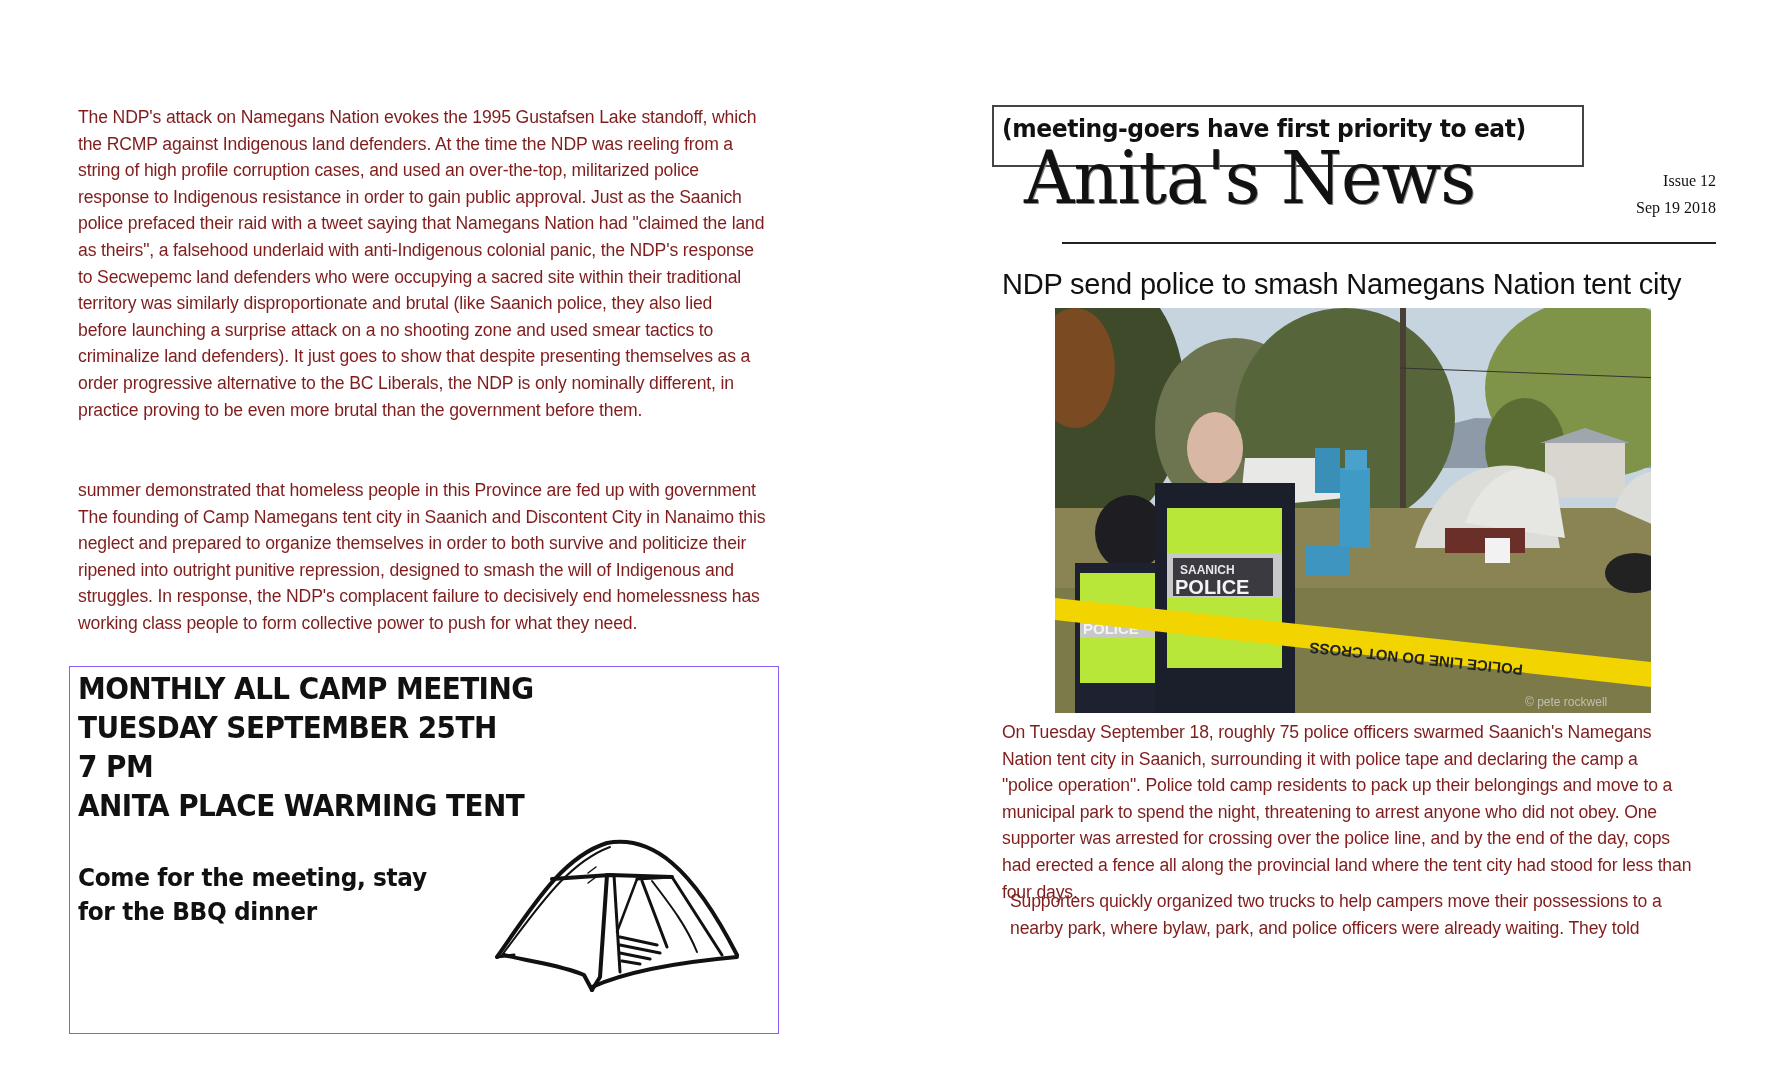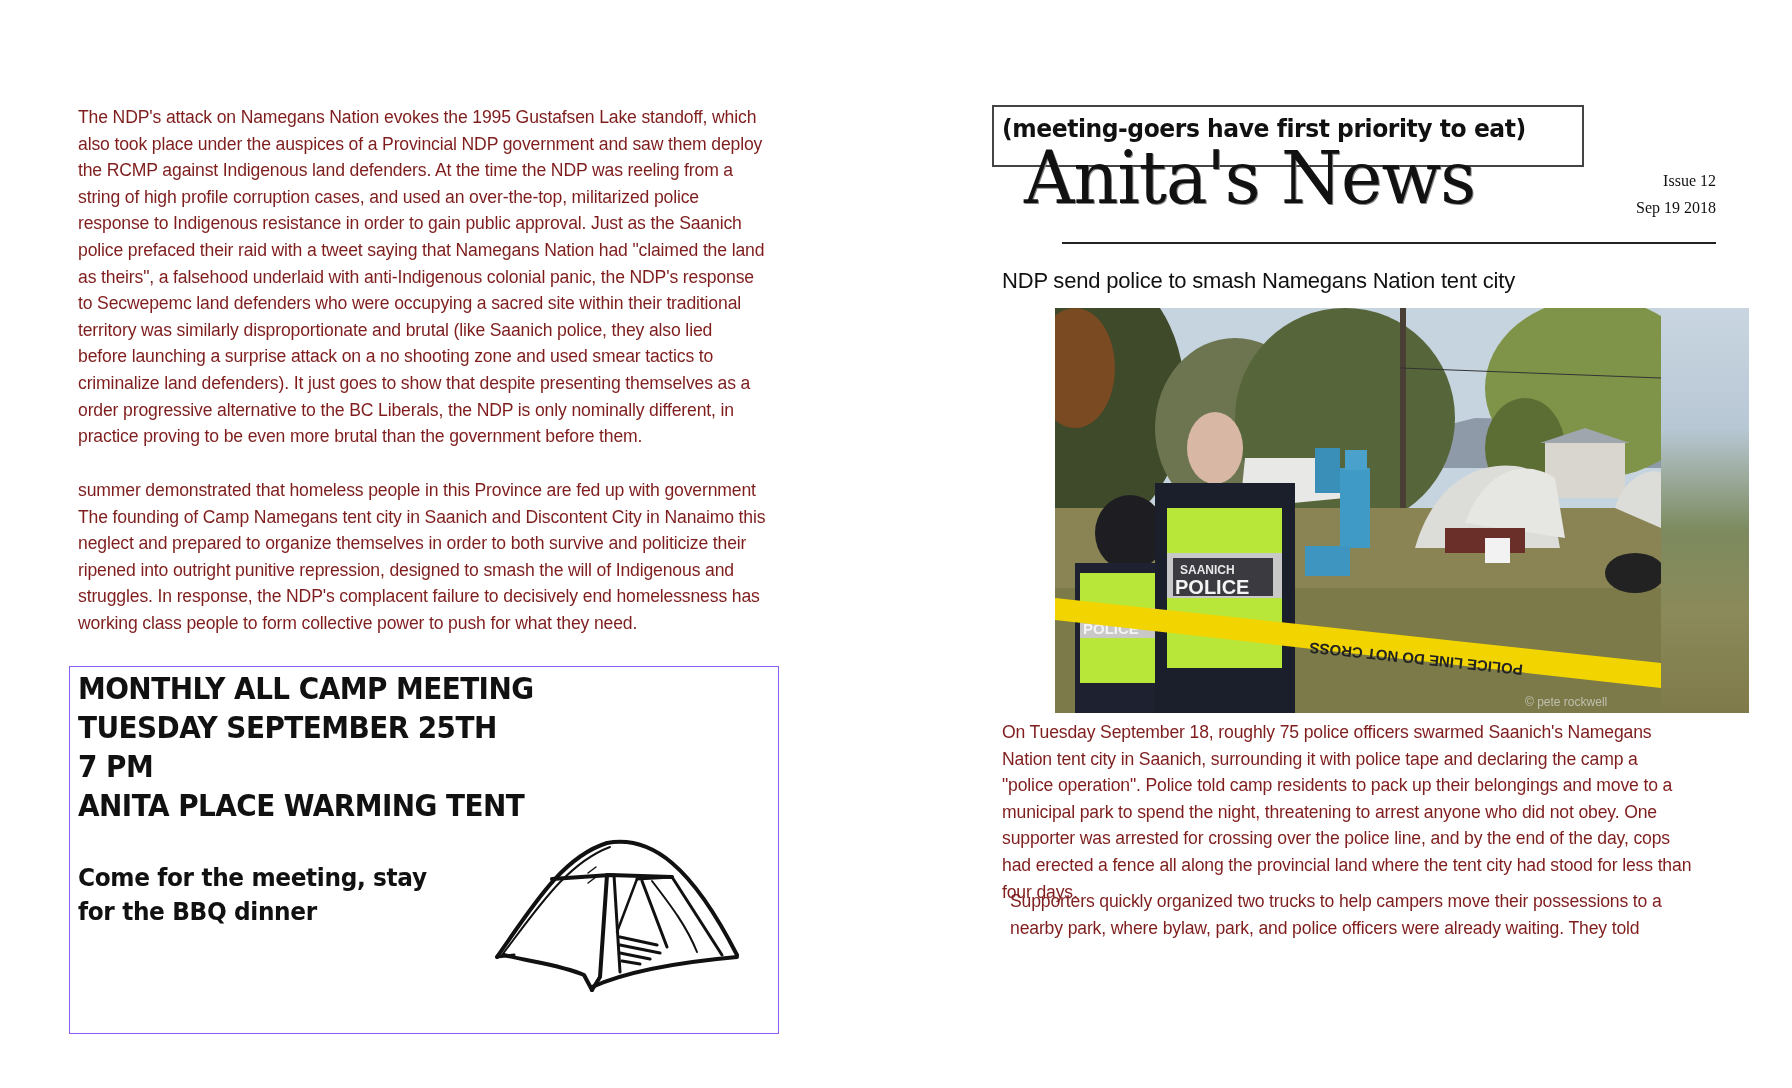--- a/index.html
+++ b/index.html
@@ -48,35 +48,34 @@
     transform: scaleX(0.97); transform-origin: left center;
     text-shadow: 1px 1px 0 #888;
   }
   .issue-info {
     position: absolute; right: 76px; top: 167px; text-align: right; font-family: "Liberation Serif", serif;
     font-size: 16px; line-height: 27px; color: #111;
   }
   .rule { position: absolute; left: 166px; top: 242px; width: 654px; height: 2px; background: #222; }
   .headline {
     position: absolute; left: 106px; top: 268px; font-family: "Liberation Sans", sans-serif;
-    font-size: 22px; color: #111; white-space: nowrap; letter-spacing: -0.2px;
+    font-size: 29px; color: #111; white-space: nowrap; letter-spacing: -0.2px;
   }
   .photo {
-    position: absolute; left: 159px; top: 308px; width: 694px; height: 405px; overflow: hidden;
+    position: absolute; left: 159px; top: 308px; width: 596px; height: 405px; overflow: hidden;
     background: linear-gradient(180deg, #c9d6e2 0%, #b7c7d3 30%, #7c8a5e 55%, #8b8a5a 75%, #7f7a4a 100%);
   }
 </style>
 </head>
 <body>
 
 <div class="page page-left">
 
   <div class="body-text" style="left:78px; top:104px;">
     <span class="ln">The NDP's attack on Namegans Nation evokes the 1995 Gustafsen Lake standoff, which</span>
-    <span class="ln">also took place under the auspices of a Provincial NDP government and saw them deploy</span>
     <span class="ln">the RCMP against Indigenous land defenders. At the time the NDP was reeling from a</span>
     <span class="ln">string of high profile corruption cases, and used an over-the-top, militarized police</span>
     <span class="ln">response to Indigenous resistance in order to gain public approval. Just as the Saanich</span>
     <span class="ln">police prefaced their raid with a tweet saying that Namegans Nation had "claimed the land</span>
     <span class="ln">as theirs", a falsehood underlaid with anti-Indigenous colonial panic, the NDP's response</span>
     <span class="ln">to Secwepemc land defenders who were occupying a sacred site within their traditional</span>
     <span class="ln">territory was similarly disproportionate and brutal (like Saanich police, they also lied</span>
     <span class="ln">before launching a surprise attack on a no shooting zone and used smear tactics to</span>
     <span class="ln">criminalize land defenders). It just goes to show that despite presenting themselves as a</span>
     <span class="ln">order progressive alternative to the BC Liberals, the NDP is only nominally different, in</span>

